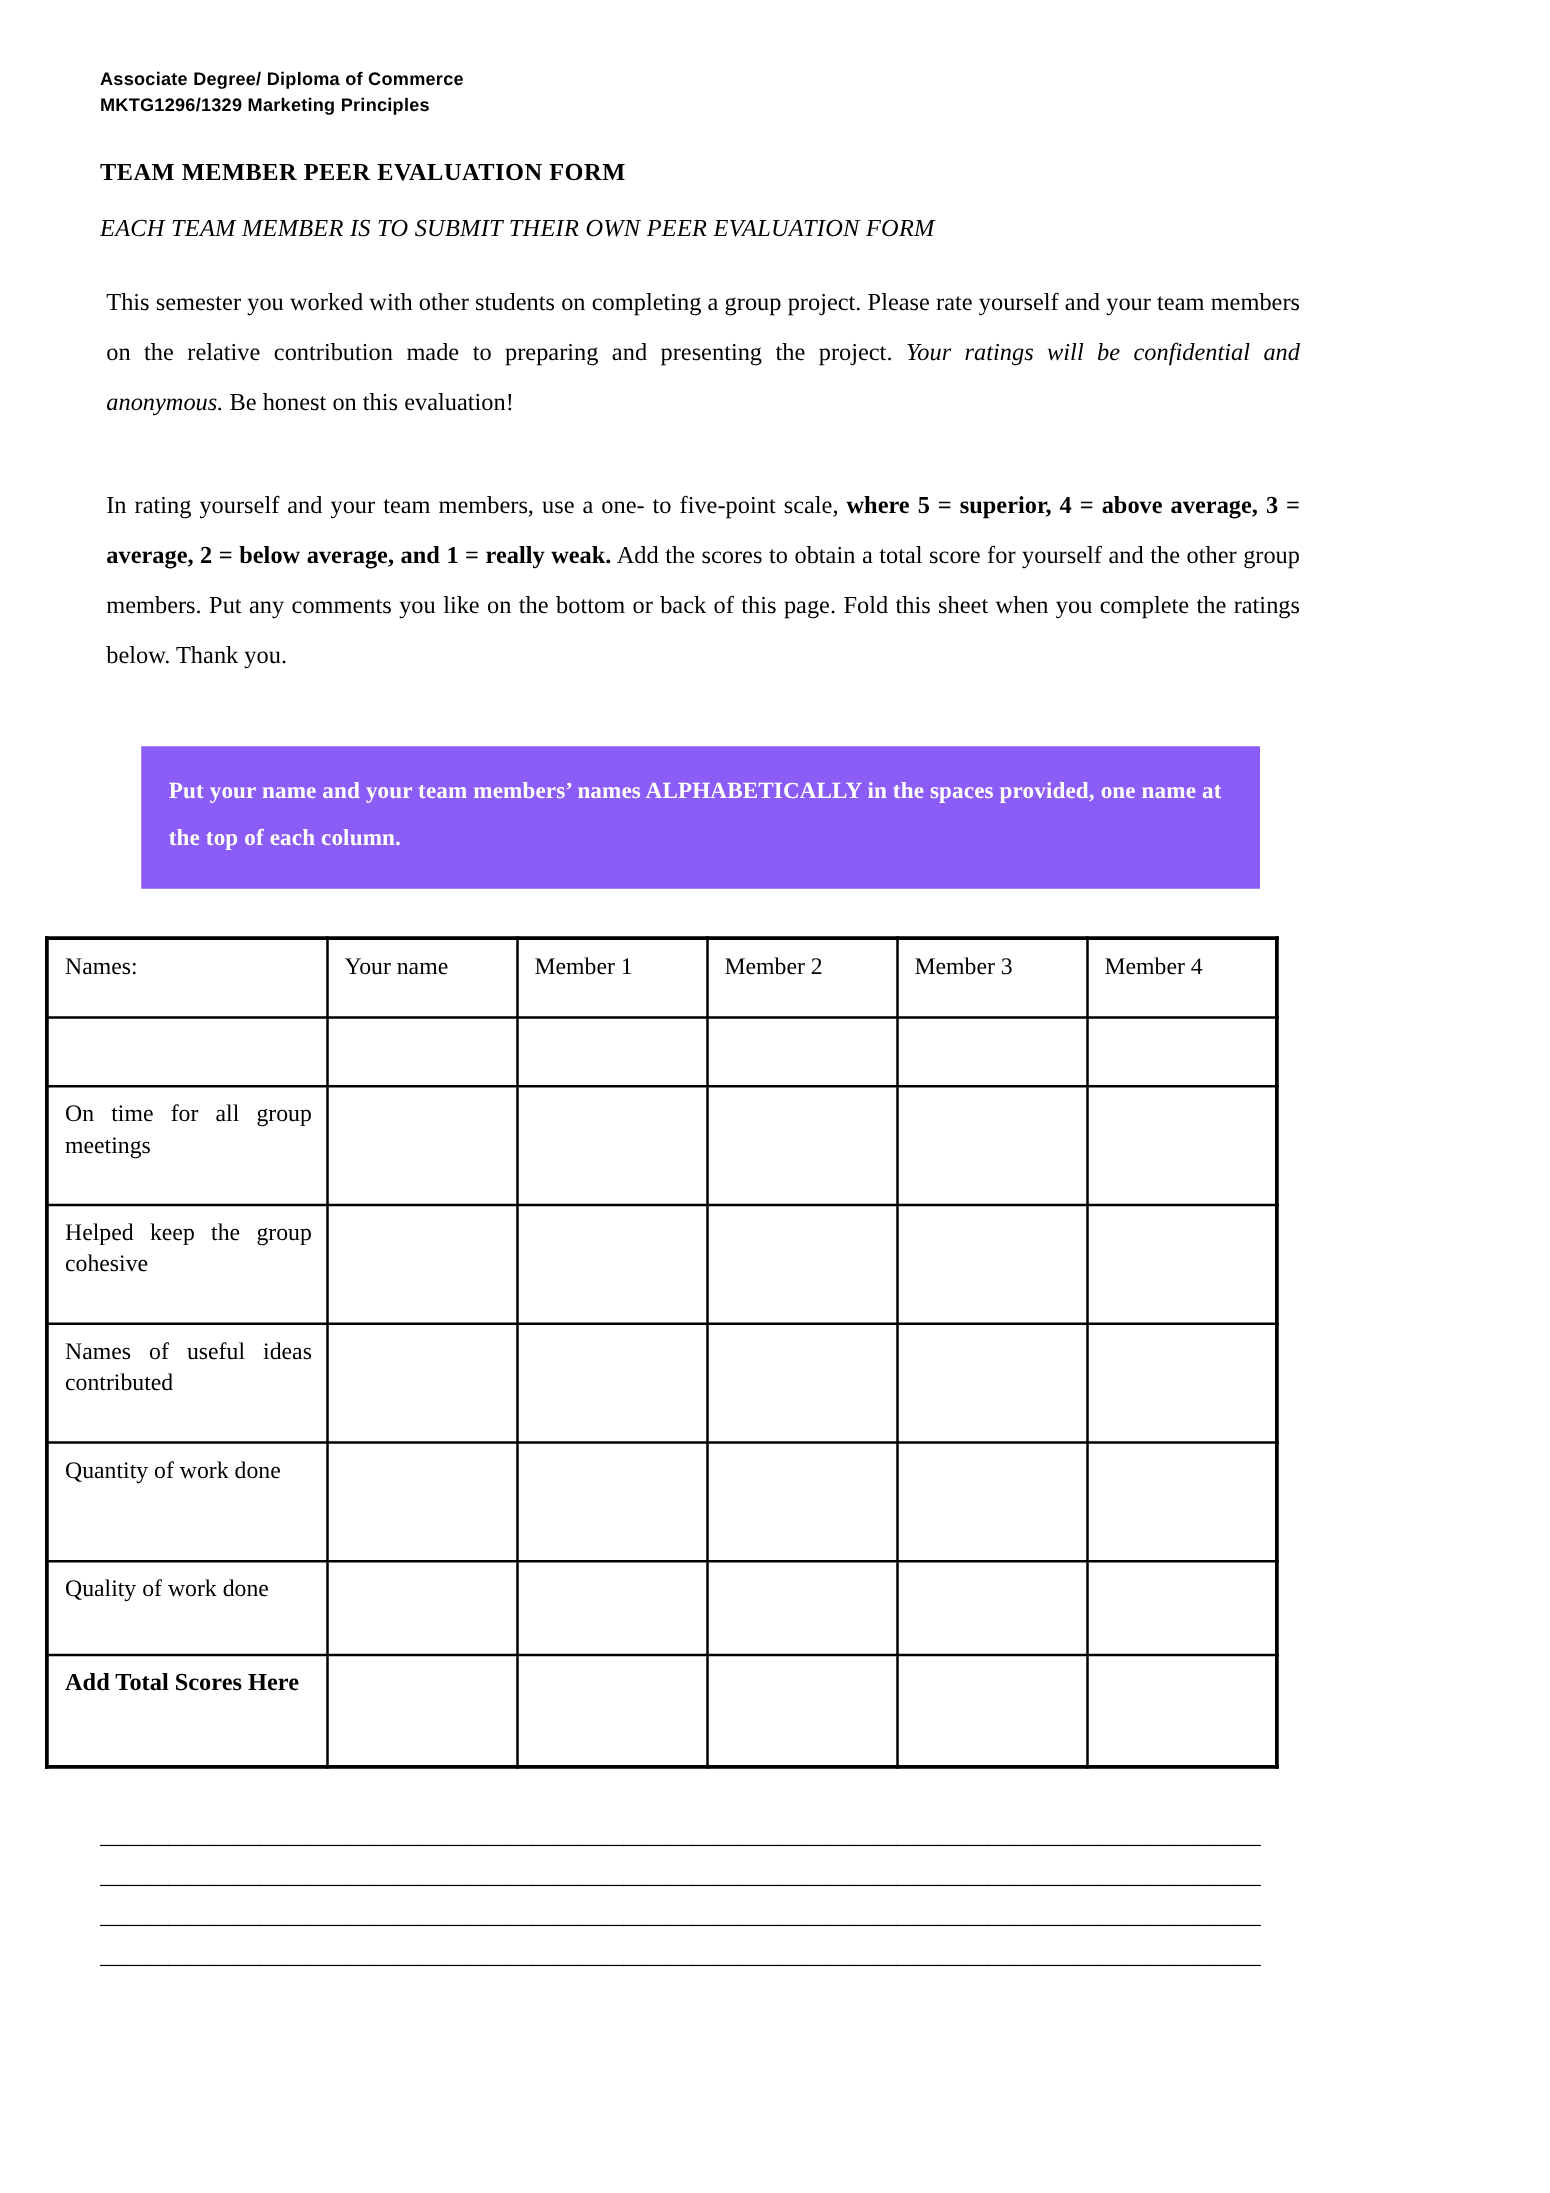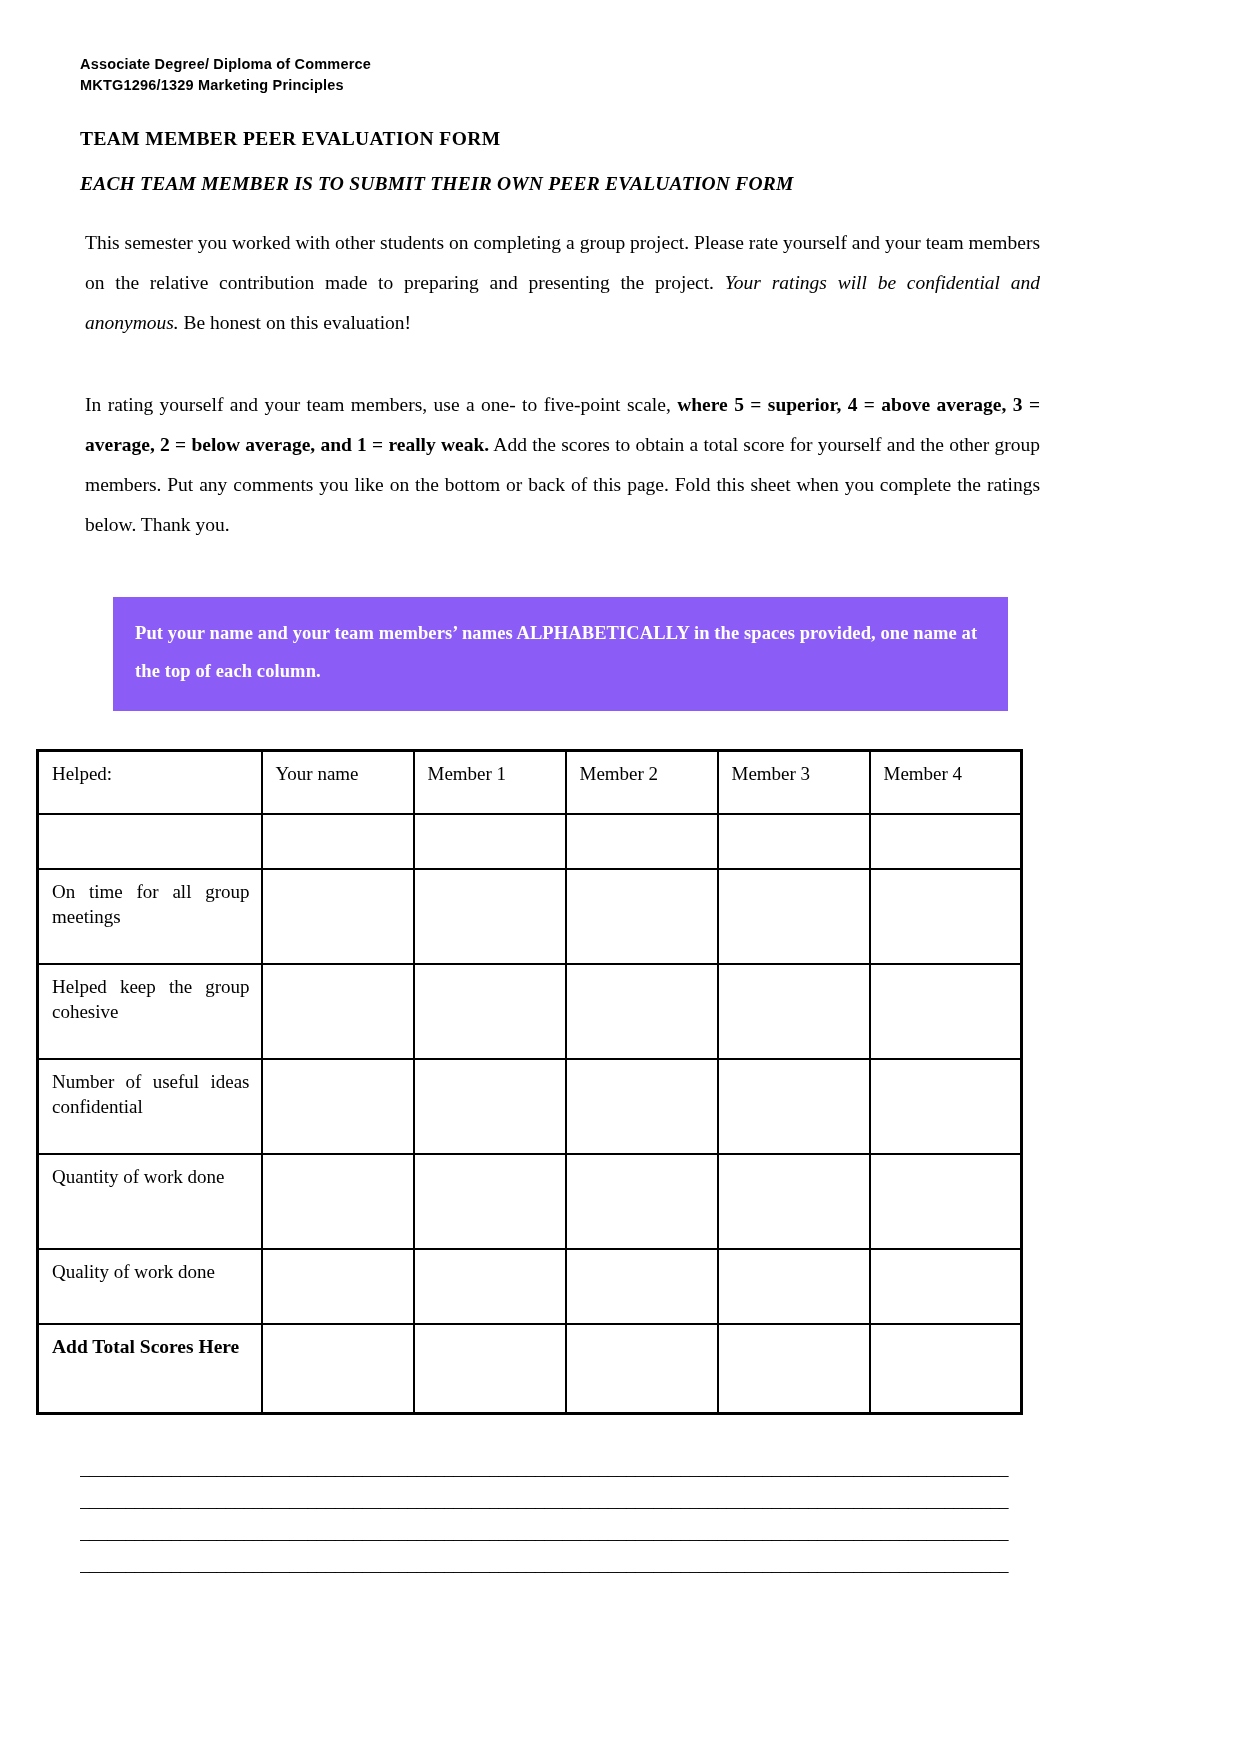--- a/index.html
+++ b/index.html
@@ -38,21 +38,21 @@
   .title-block { margin-top: 33px; }
   .main-title {
     font-family: "Liberation Serif", serif;
     font-weight: bold;
     font-size: 19.5px;
     letter-spacing: 0.4px;
     margin: 0 0 23px 0;
   }
   .sub-title {
     font-family: "Liberation Serif", serif;
-    font-weight: bold;
+    font-weight: normal;
     font-style: italic;
     font-size: 19.5px;
     letter-spacing: 0.2px;
     margin: 0;
   }
 
   
   .para {
     font-size: 19.5px;
     line-height: 2.05;
@@ -166,21 +166,21 @@
       <colgroup>
         <col class="c-label">
         <col class="c-col">
           <col class="c-col">
           <col class="c-col">
           <col class="c-col">
           <col class="c-col">
       </colgroup>
       <tbody>
         <tr class="r-head">
-          <td class="label">Helped:</td>
+          <td class="label">Names:</td>
           <td>Your name</td>
           <td>Member 1</td>
           <td>Member 2</td>
           <td>Member 3</td>
           <td>Member 4</td>
         </tr>
 
         <tr class="r-names">
           <td class="label"></td>
           <td class="cell"></td>
@@ -202,21 +202,21 @@
         <tr class="r-item">
           <td class="label">Helped keep the group cohesive</td>
           <td class="cell"></td>
           <td class="cell"></td>
           <td class="cell"></td>
           <td class="cell"></td>
           <td class="cell"></td>
         </tr>
 
         <tr class="r-item">
-          <td class="label">Number of useful ideas confidential</td>
+          <td class="label">Names of useful ideas contributed</td>
           <td class="cell"></td>
           <td class="cell"></td>
           <td class="cell"></td>
           <td class="cell"></td>
           <td class="cell"></td>
         </tr>
 
         <tr class="r-item">
           <td class="label">Quantity of work done</td>
           <td class="cell"></td>

